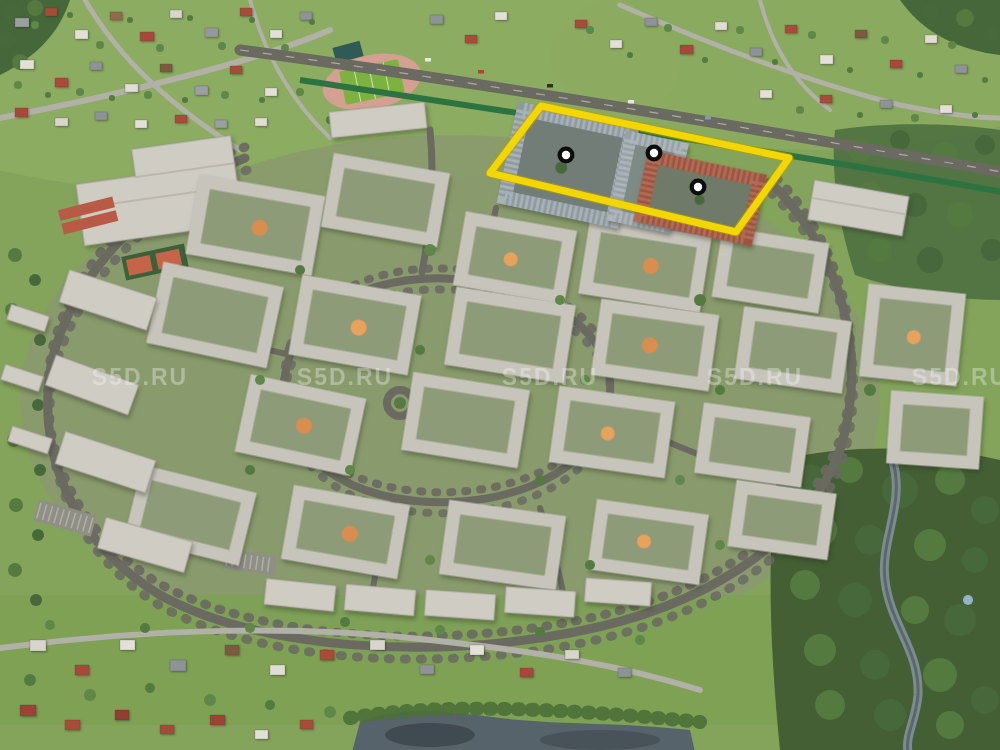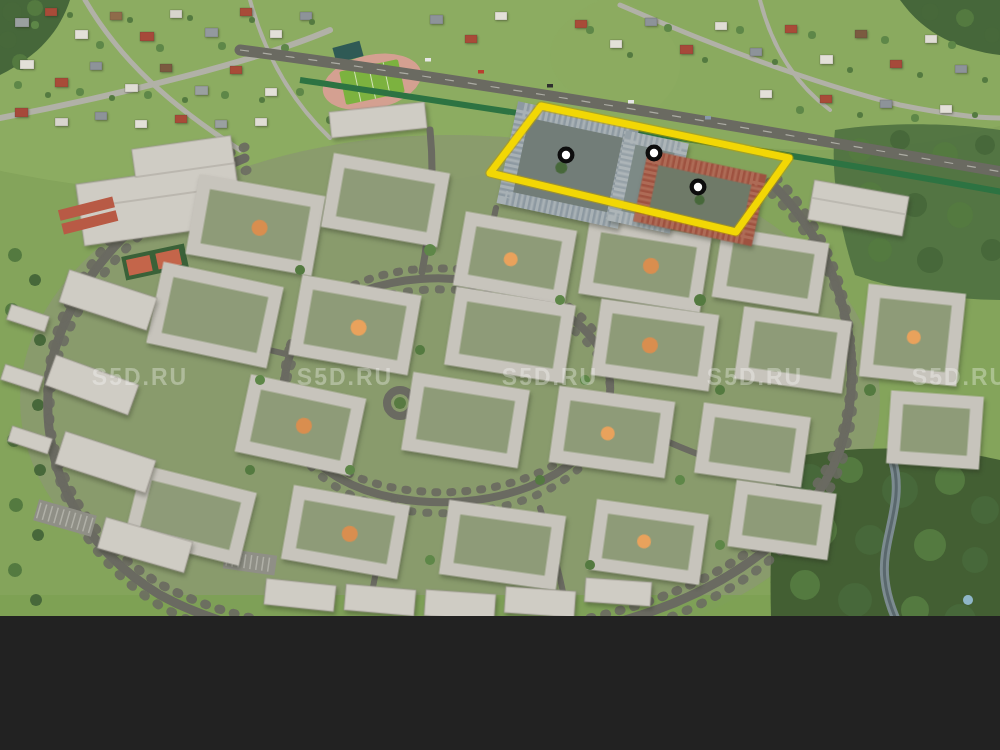--- a/index.html
+++ b/index.html
@@ -1,16 +1,16 @@
 <!DOCTYPE html>
 <html><head>
 <meta charset="utf-8">
 <style>
   html,body { margin:0; padding:0; background:#222; }
-  .stage { position:relative; width:1000px; height:616px; overflow:hidden;
+  .stage { position:relative; width:1000px; height:750px; overflow:hidden;
            font-family:"Liberation Sans", sans-serif; }
   svg { display:block; }
 
   .road   { fill:none; stroke:#6a6a61; stroke-linecap:round; }
   .roadl  { fill:none; stroke:#b1b1a7; stroke-linecap:round; }
   .trees  { fill:none; stroke:#4c7037; stroke-linecap:round; opacity:.92; }
   .trees2 { fill:none; stroke:#567c40; stroke-linecap:round; opacity:.85; }
 
   .blk  { filter:drop-shadow(2px 3px 2px rgba(35,40,25,.35)); }
   .ring { fill:#8e9b78; stroke:#c7c4bc; stroke-width:13; }

